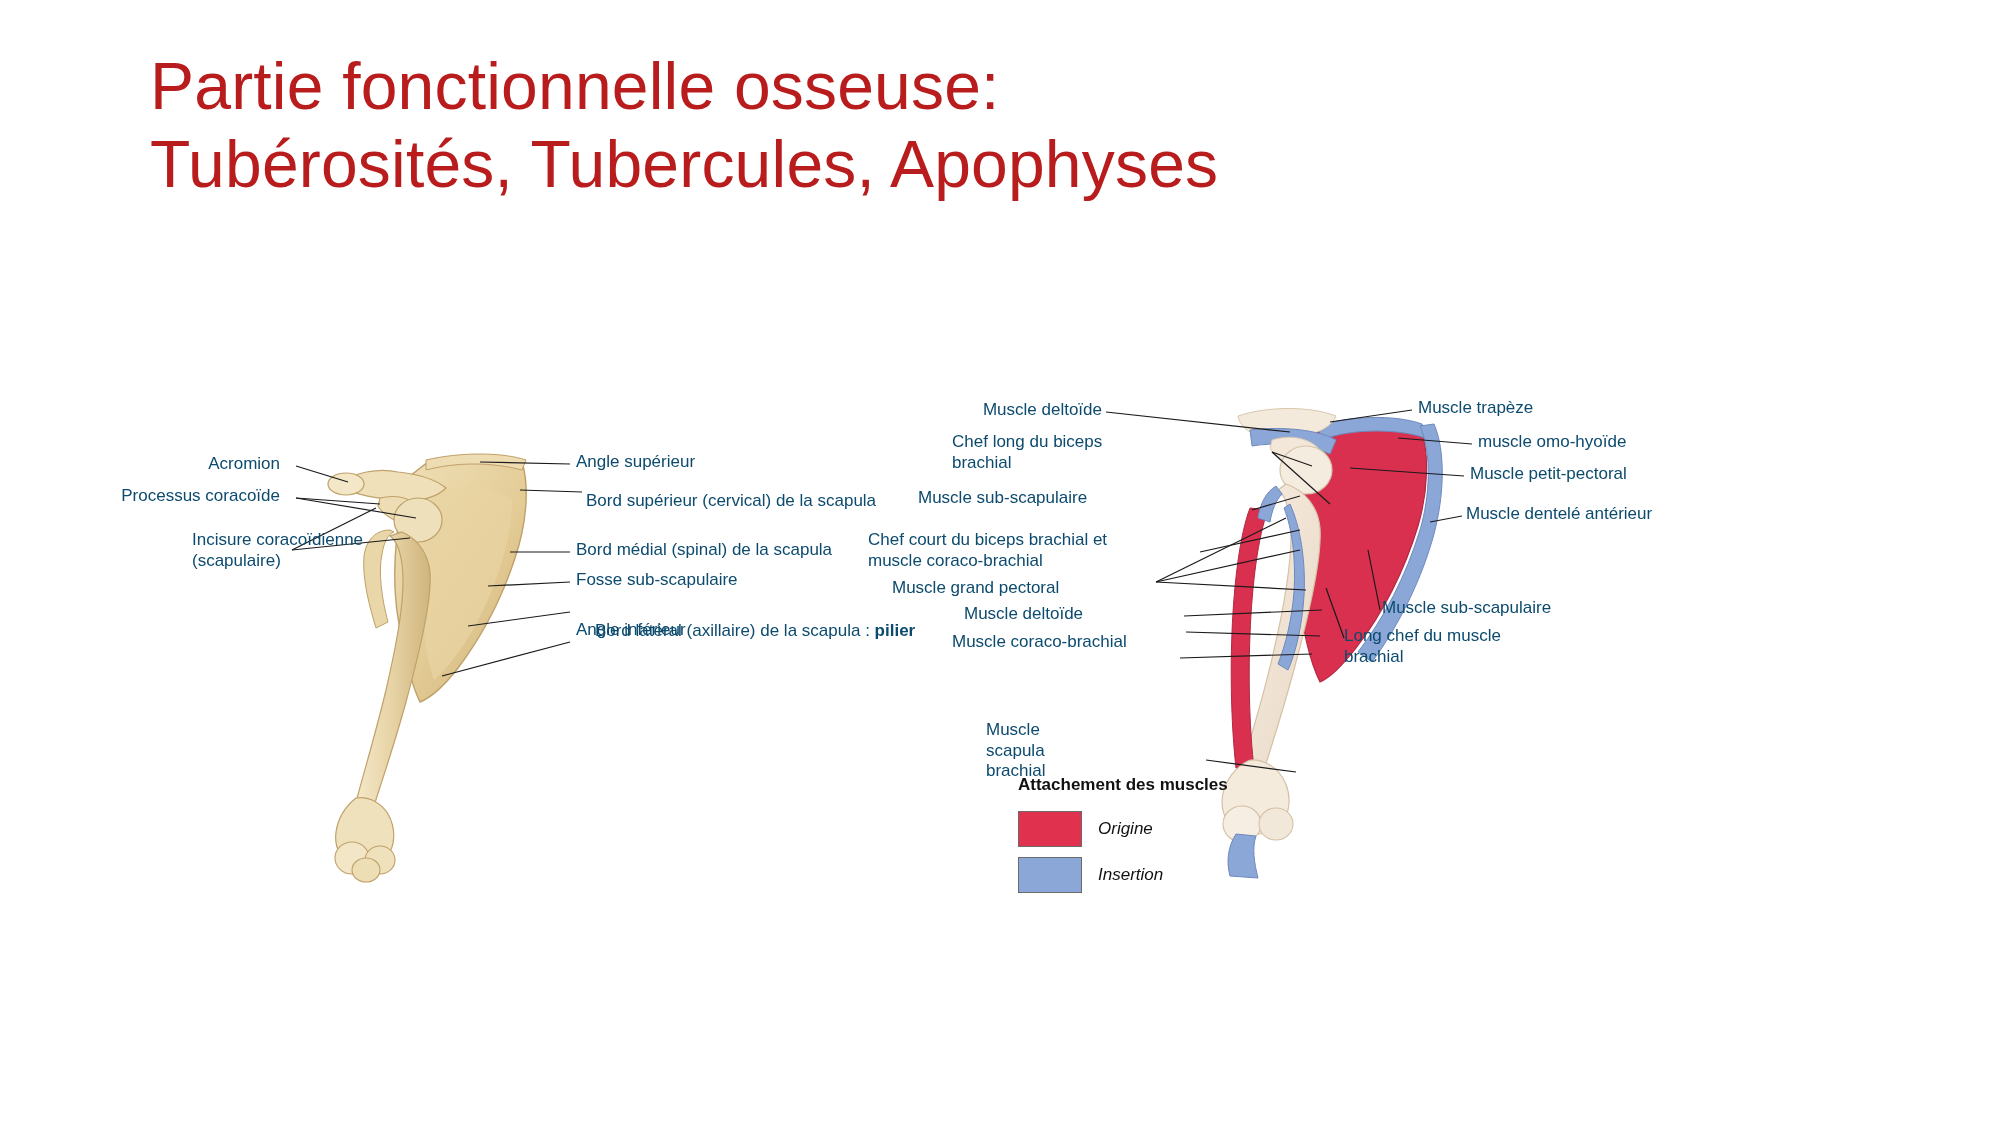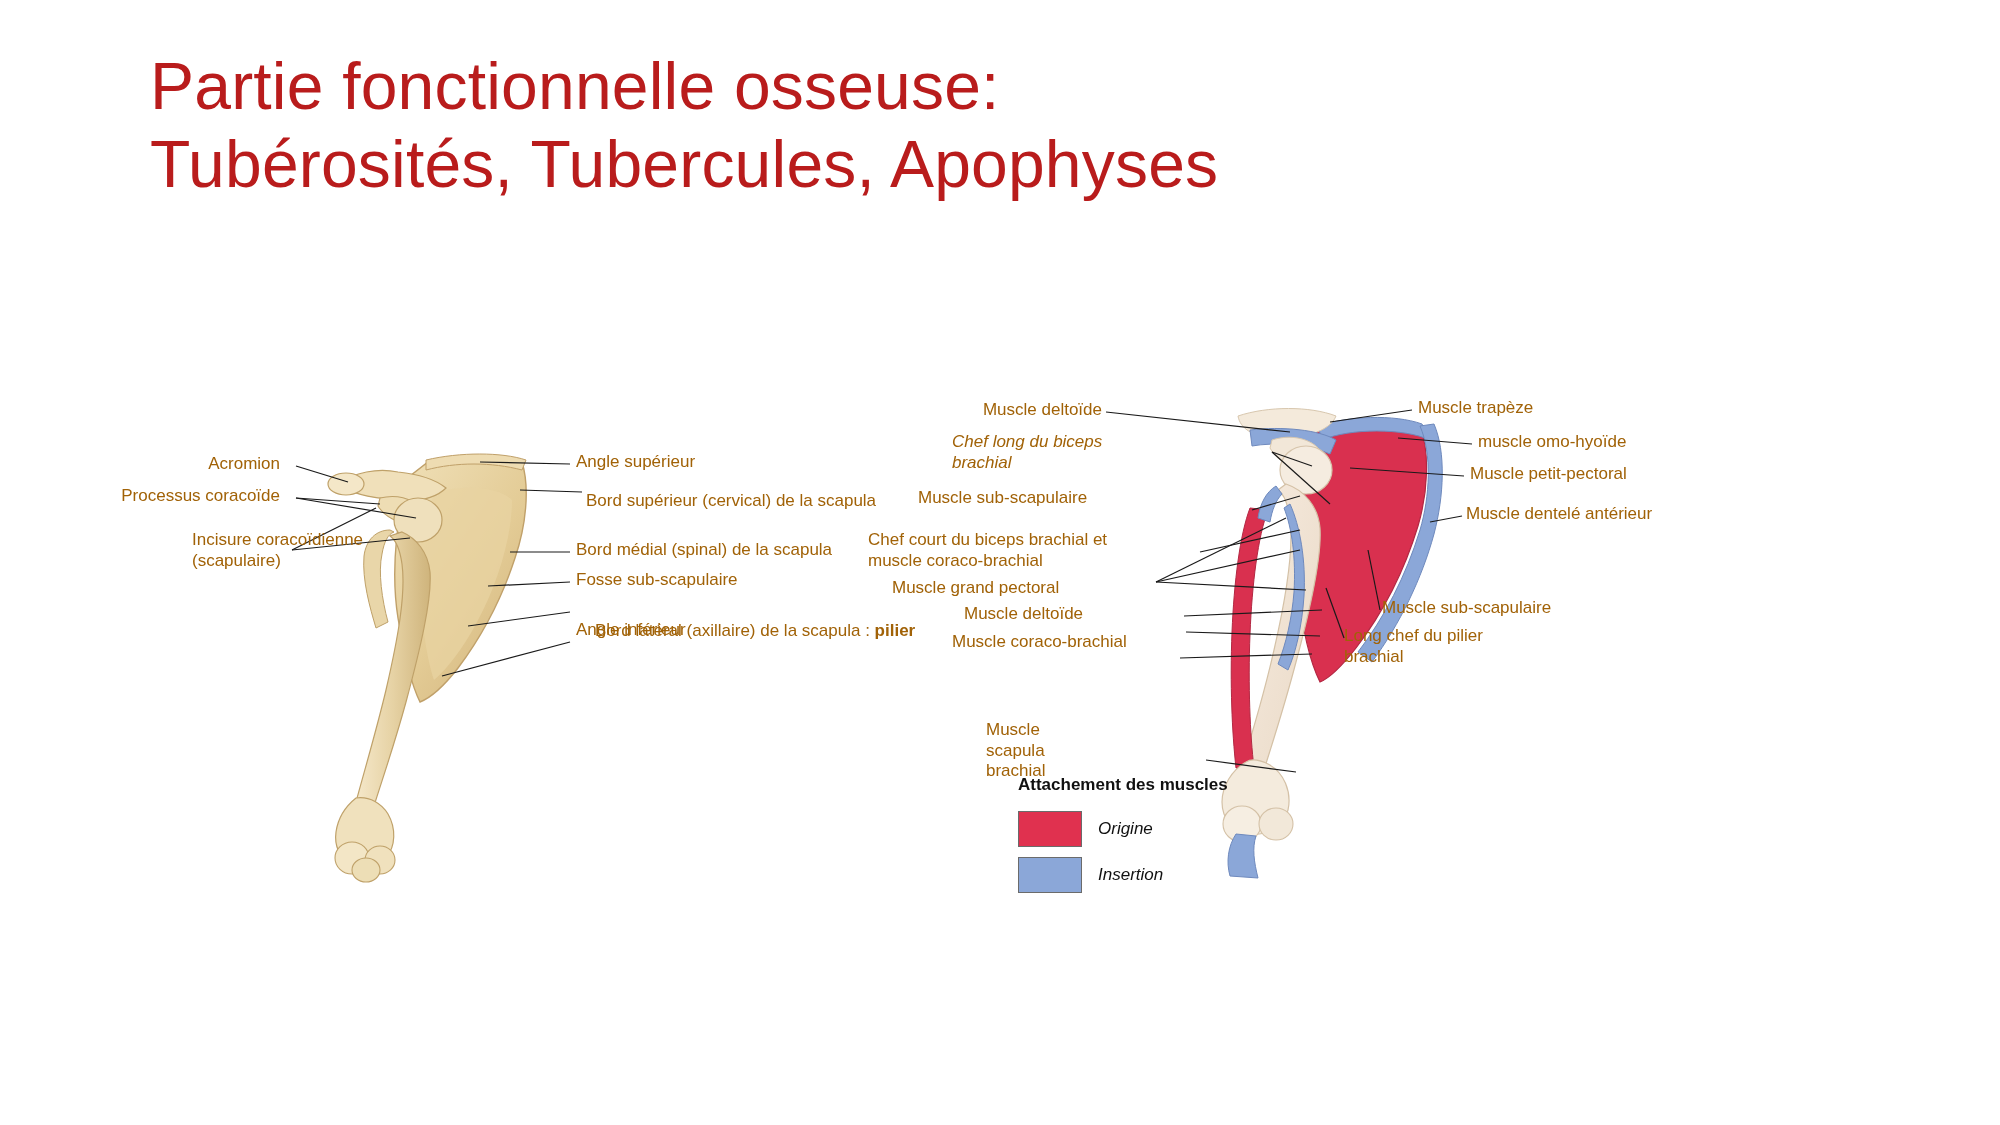--- a/index.html
+++ b/index.html
@@ -57,21 +57,21 @@
     position: absolute;
     left: 0;
     top: 0;
     overflow: visible;
   }
 
   .lbl {
     position: absolute;
     font-size: 17px;
     line-height: 1.22;
-    color: #a16207;
+    color: #0c4a6e;
     white-space: pre;
   }
   .lbl b {
     font-weight: bold;
   }
 
   
   #legend {
     position: absolute;
     left: 1018px;
@@ -268,21 +268,21 @@
       <line x1="472" y1="44" x2="398" y2="38"></line>
       <line x1="464" y1="76" x2="350" y2="68"></line>
       <line x1="462" y1="116" x2="430" y2="122"></line>
       <line x1="380" y1="210" x2="368" y2="150"></line>
       <line x1="344" y1="238" x2="326" y2="188"></line>
     </g>
   </svg>
 
   <div class="lbl" style="left:102px; top:0px; transform:translateX(-100%);">Muscle deltoïde</div>
 
-  <div class="lbl" style="left:-48px; top:32px;font-style:italic;">Chef long du biceps
+  <div class="lbl" style="left:-48px; top:32px;">Chef long du biceps
 brachial</div>
 
   <div class="lbl" style="left:-82px; top:88px;">Muscle sub-scapulaire</div>
 
   <div class="lbl" style="left:-132px; top:130px;">Chef court du biceps brachial et
 muscle coraco-brachial</div>
 
   <div class="lbl" style="left:-108px; top:178px;">Muscle grand pectoral</div>
 
   <div class="lbl" style="left:-36px; top:204px;">Muscle deltoïde</div>
@@ -296,21 +296,21 @@
   <div class="lbl" style="left:418px; top:-2px;">Muscle trapèze</div>
 
   <div class="lbl" style="left:478px; top:32px;">muscle omo-hyoïde</div>
 
   <div class="lbl" style="left:470px; top:64px;">Muscle petit-pectoral</div>
 
   <div class="lbl" style="left:466px; top:104px;">Muscle dentelé antérieur</div>
 
   <div class="lbl" style="left:382px; top:198px;">Muscle sub-scapulaire</div>
 
-  <div class="lbl" style="left:344px; top:226px;">Long chef du pilier
+  <div class="lbl" style="left:344px; top:226px;">Long chef du muscle
 brachial</div>
 </div>
 
 <div id="legend">
   <div id="legend-title">Attachement des muscles</div>
 
   <div class="legend-row">
     <span class="legend-swatch" style="background:#e0314f;"></span>
     <span class="legend-label">Origine</span>
   </div>

